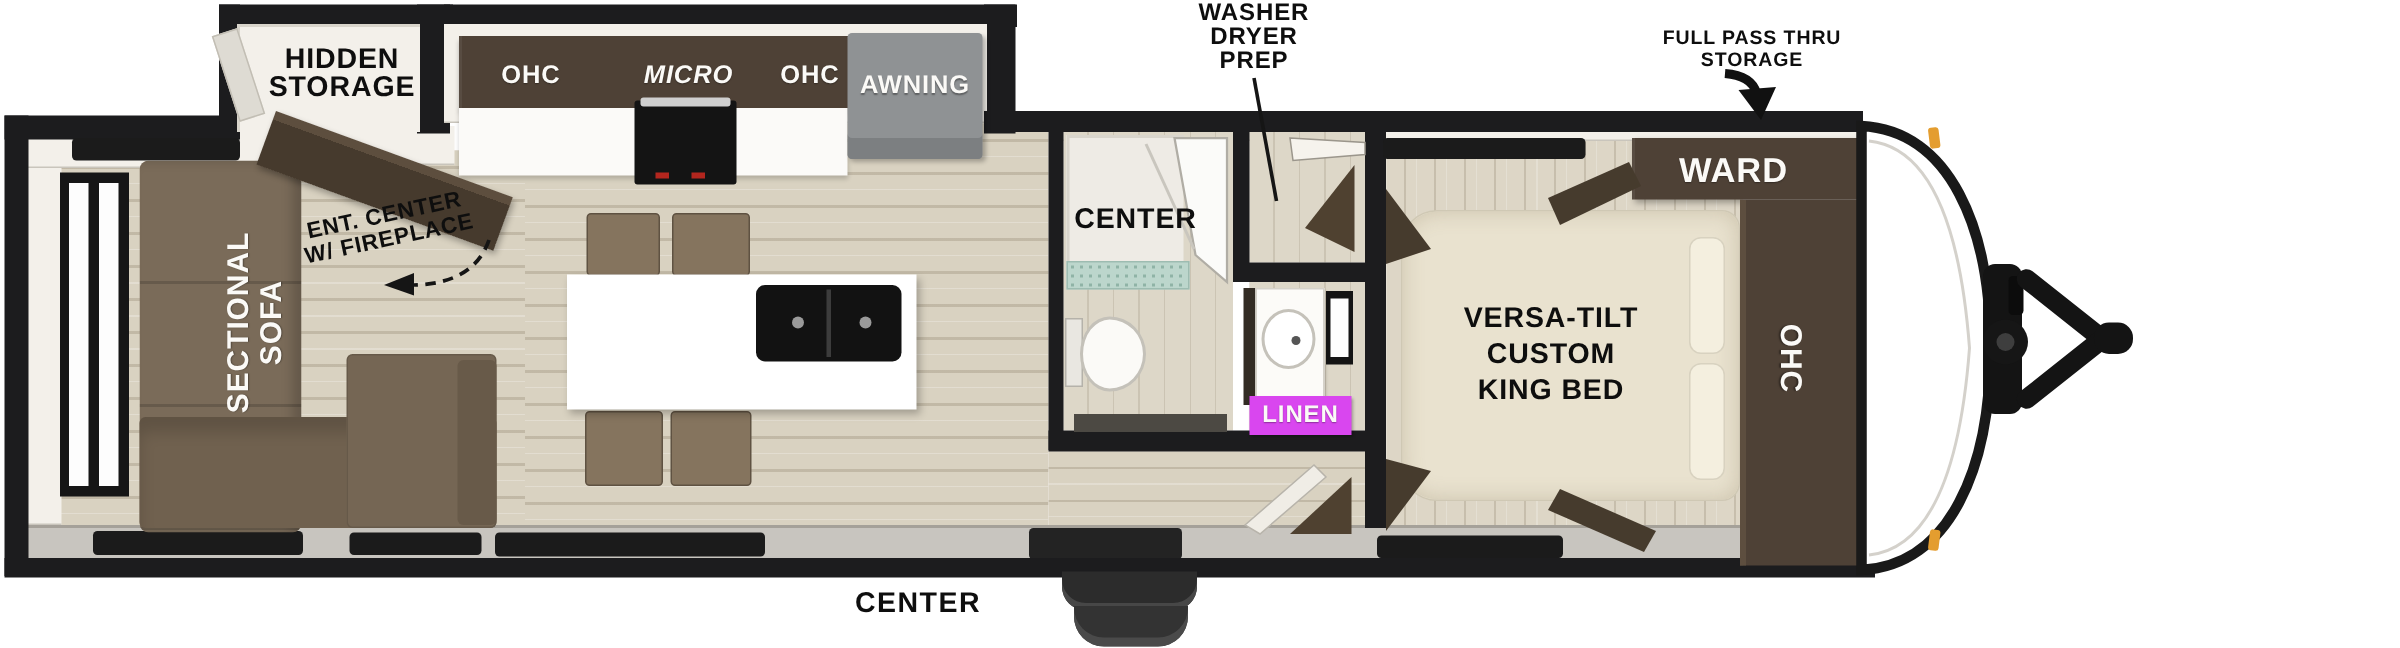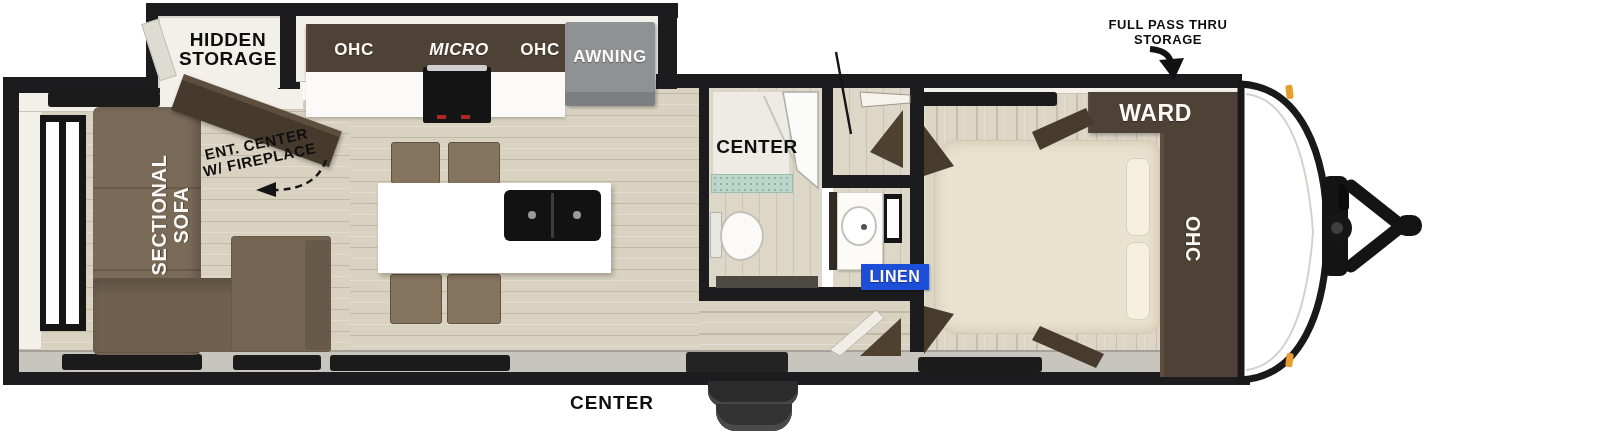--- a/index.html
+++ b/index.html
@@ -129,29 +129,39 @@
   <div class="abs" style="left:720px;top:211px;width:40px;height:46px;background:#fbfaf7;border:2px solid #c4c1b9;border-radius:45% 55% 55% 45%/50%;"></div>
   <div class="abs" style="left:716px;top:276px;width:102px;height:12px;background:#4c4943;"></div>
 
   <div class="abs" style="left:837px;top:192px;width:44px;height:76px;background:#fcfbf8;border:1px solid #d5d2ca;box-shadow:1px 2px 2px rgba(0,0,0,.18);"></div>
   <div class="abs" style="left:841px;top:206px;width:32px;height:36px;background:#ffffff;border:2px solid #c5c2ba;border-radius:50%;">
     <div class="abs" style="left:18px;top:16px;width:6px;height:6px;background:#555;border-radius:50%;"></div>
   </div>
   <div class="abs" style="left:884px;top:194px;width:18px;height:49px;background:#141414;">
     <div class="abs" style="left:3px;top:5px;width:12px;height:39px;background:#fdfdfd;"></div>
   </div>
-  <div class="abs lbl white" style="left:833px;top:264px;width:68px;height:26px;background:#1d4ed8;font-size:16px;box-shadow:1px 1px 2px rgba(0,0,0,.3);margin-left:28px;">
+  <div class="abs lbl white" style="left:833px;top:264px;width:68px;height:26px;background:#d946ef;font-size:16px;box-shadow:1px 1px 2px rgba(0,0,0,.3);">
       <div>LINEN</div>
     </div>
 
+  <div class="abs lbl" style="left:786px;top:0px;width:100px;height:50px;font-size:16px;line-height:16px;">
+    <div>WASHER</div>
+    <div>DRYER</div>
+    <div>PREP</div>
+  </div>
 
   <div class="abs slot" style="left:922px;top:92px;width:135px;height:14px;"></div>
   <div class="abs" style="left:934px;top:140px;width:224px;height:192px;background:#e9e2cf;border:1px solid #cfc8b4;border-radius:24px 12px 12px 24px;box-shadow:inset 0 0 14px rgba(120,105,70,.25);z-index:9;"></div>
   <div class="abs" style="left:1126px;top:158px;width:22px;height:76px;background:#f4efdf;border:1px solid #d8d2c0;border-radius:8px;z-index:10;"></div>
   <div class="abs" style="left:1126px;top:242px;width:22px;height:76px;background:#f4efdf;border:1px solid #d8d2c0;border-radius:8px;z-index:10;"></div>
+  <div class="abs lbl" style="left:934px;top:200px;width:200px;height:74px;font-size:19px;line-height:24px;z-index:11;">
+    <div>VERSA-TILT</div>
+    <div>CUSTOM</div>
+    <div>KING BED</div>
+  </div>
   <div class="abs wood" style="left:1088px;top:92px;width:152px;height:41px;box-shadow:2px 2px 4px rgba(0,0,0,.3);z-index:11;"></div>
   <div class="abs lbl white" style="left:1092px;top:99px;width:100px;height:28px;font-size:23px;z-index:12;align-items:flex-end;">
       <div>WARD</div>
     </div>
   <div class="abs wood" style="left:1160px;top:133px;width:80px;height:244px;box-shadow:inset 4px 0 0 #5d4e3f;z-index:11;"></div>
   <div class="abs lbl white" style="left:1153px;top:226px;width:80px;height:26px;font-size:20px;transform:rotate(90deg);z-index:12;">
       <div>OHC</div>
     </div>
 
   <div class="abs lbl" style="left:1106px;top:16px;width:124px;height:32px;font-size:13px;line-height:15px;">

